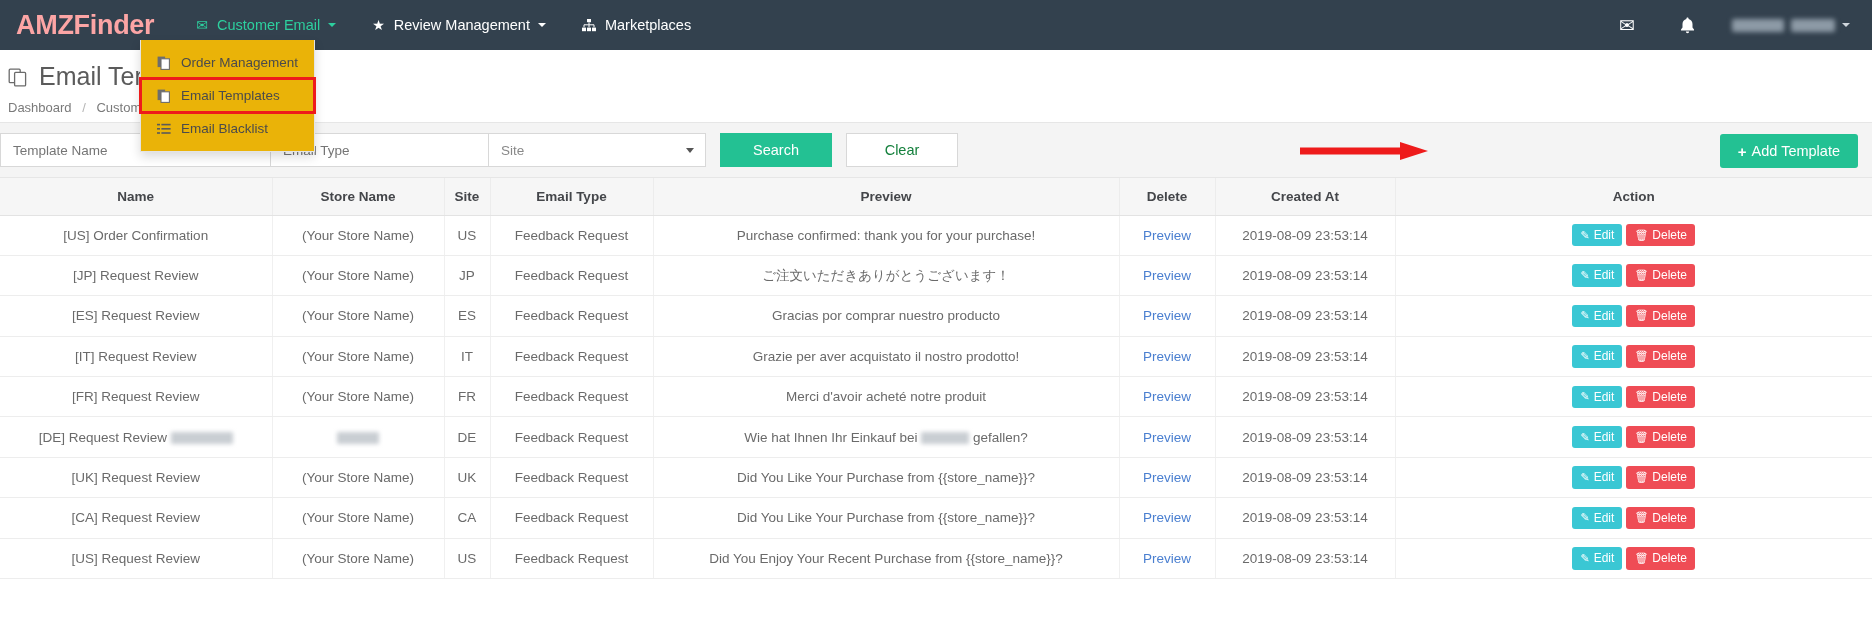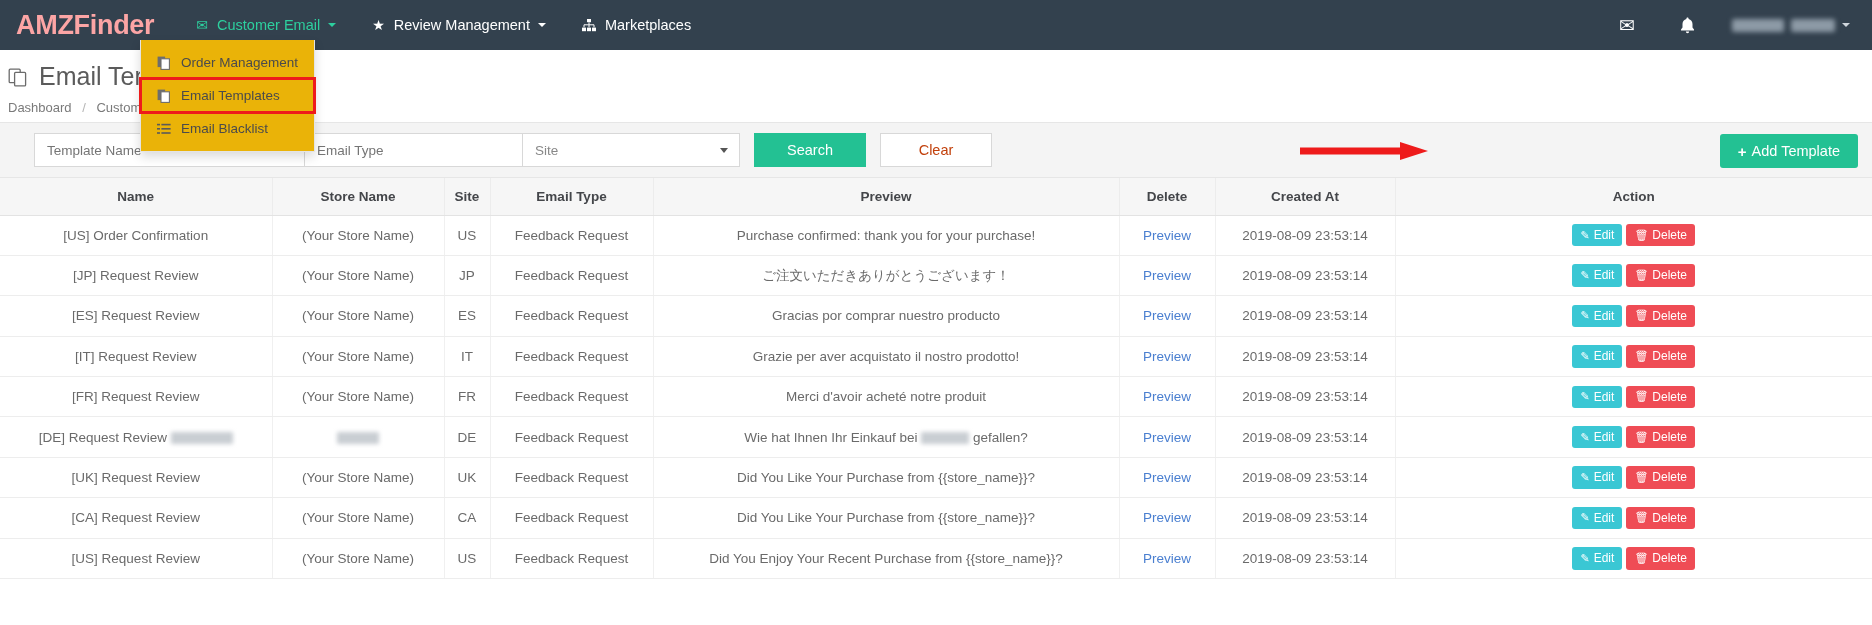--- a/index.html
+++ b/index.html
@@ -159,21 +159,21 @@
   .fb-input {
     height: 34px;
     border: 1px solid #d8d8d8;
     background: #ffffff;
     font-size: 13.5px;
     color: #888;
     padding: 0 12px;
     outline: none;
     font-family: "Liberation Sans", sans-serif;
   }
-  #tpl-name { width: 270px; border-right: none; margin-left: 34px; }
+  #tpl-name { width: 270px; border-right: none; }
   #email-type { width: 218px; border-right: none; }
   .fb-select {
     width: 218px;
     height: 34px;
     border: 1px solid #d8d8d8;
     background: #ffffff;
     font-size: 13.5px;
     color: #888;
     padding: 0 12px;
     display: flex; align-items: center;
@@ -194,21 +194,21 @@
     border: none;
     height: 34px;
     width: 112px;
     font-size: 14.5px;
     margin-left: 14px;
     cursor: pointer;
     font-family: "Liberation Sans", sans-serif;
   }
   .btn-clear {
     background: #ffffff;
-    color: #c2410c;
+    color: #15803d;
     border: 1px solid #d8d8d8;
     height: 34px;
     width: 112px;
     font-size: 14.5px;
     margin-left: 14px;
     cursor: pointer;
     font-family: "Liberation Sans", sans-serif;
   }
   .btn-add {
     position: absolute;

